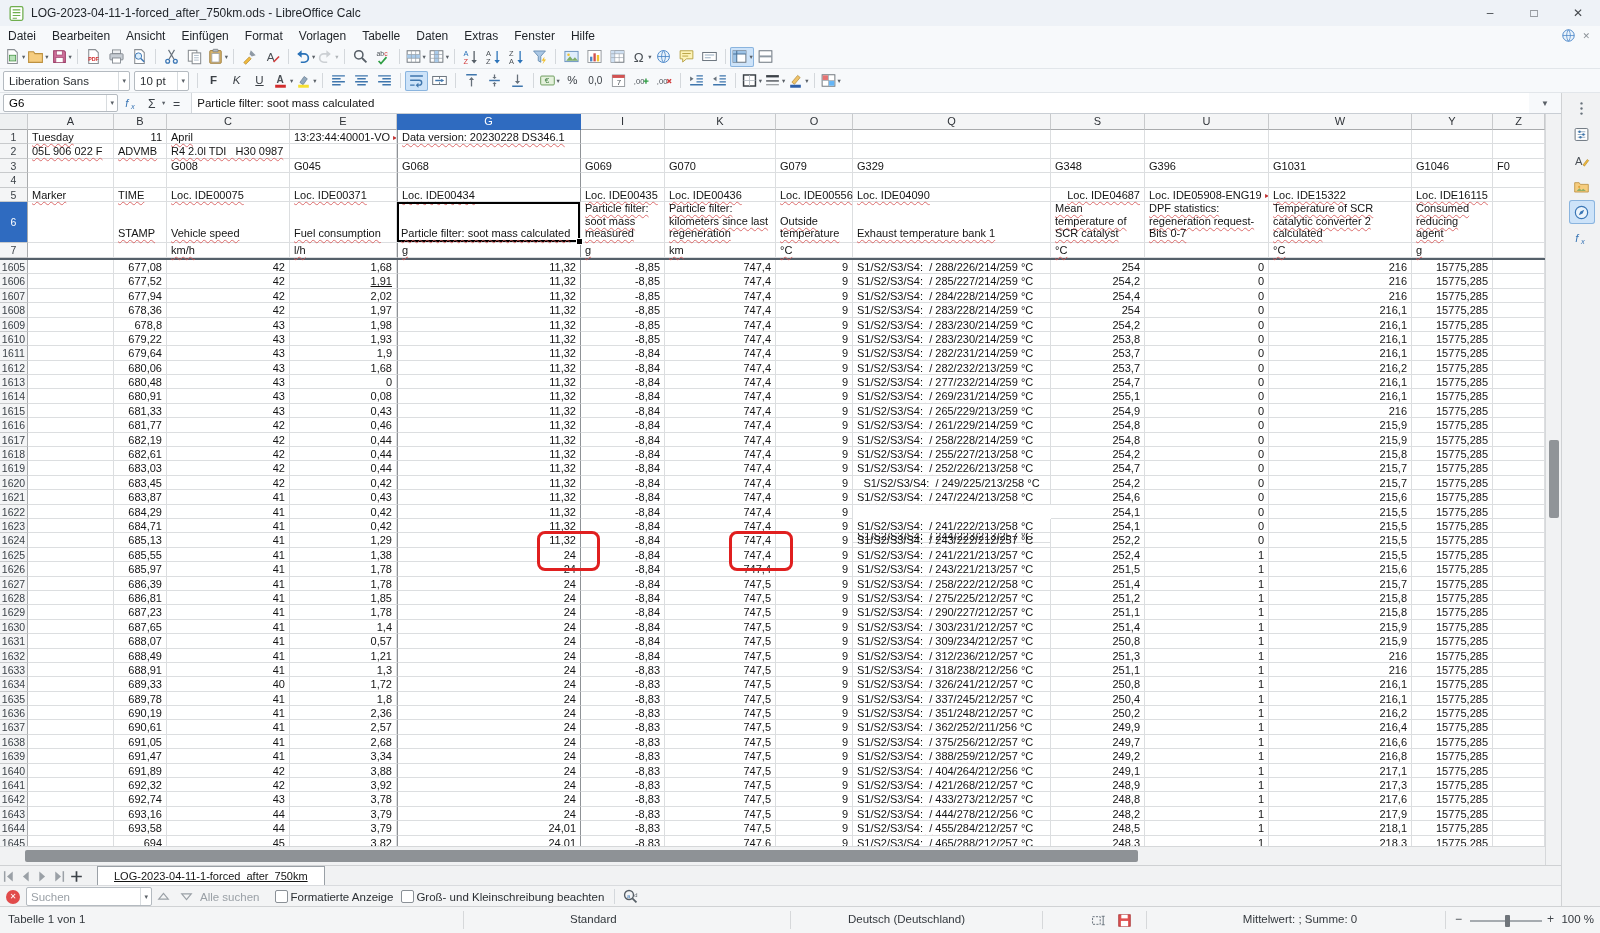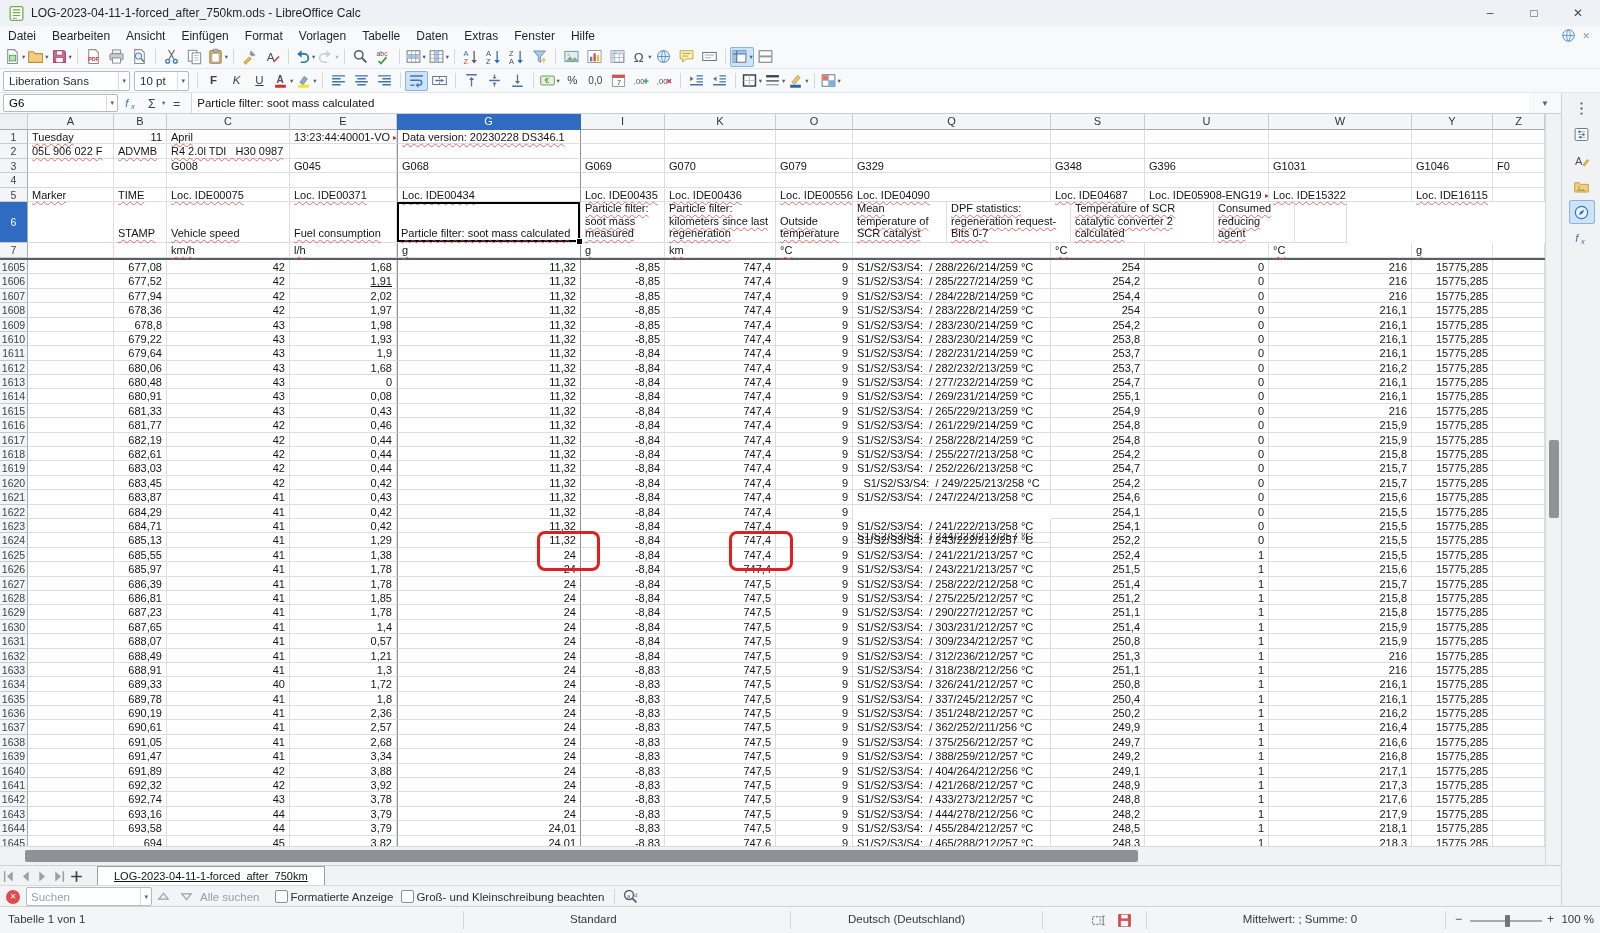--- a/index.html
+++ b/index.html
@@ -678,36 +678,37 @@
           <div class="rh" style="line-height: 14.4px;">5</div>
           <div class="cell sp" style="width: 86px;">Marker</div>
           <div class="cell sp" style="width: 53px;">TIME</div>
           <div class="cell sp" style="width: 123px;">Loc. IDE00075</div>
           <div class="cell sp" style="width: 107px;">Loc. IDE00371</div>
           <div class="cell sp gcol" style="width: 184px;">Loc. IDE00434</div>
           <div class="cell sp" style="width: 84px;">Loc. IDE00435</div>
           <div class="cell sp" style="width: 111px;">Loc. IDE00436</div>
           <div class="cell sp" style="width: 77px;">Loc. IDE00556</div>
           <div class="cell sp" style="width: 198px;">Loc. IDE04090</div>
-          <div class="cell sp" style="width: 94px;">Loc. IDE04687</div>
+          <div class="cell sp" style="width: 94px; text-align: right;">Loc. IDE04687</div>
           <div class="cell sp clipped" style="width: 124px;">Loc. IDE05908-ENG19</div>
           <div class="cell sp" style="width: 143px;">Loc. IDE15322</div>
           <div class="cell sp" style="width: 81px;">Loc. IDE16115</div>
           <div class="cell" style="width: 52px;"></div>
         </div>
         <div class="row hrow" style="height: 41px;">
           <div class="rh selh" style="line-height: 41px;">6</div>
           <div class="cell wrapb" style="width: 86px;"></div>
           <div class="cell sp wrapb" style="width: 53px;">STAMP</div>
           <div class="cell sp wrapb" style="width: 123px;">Vehicle speed</div>
           <div class="cell sp wrapb" style="width: 107px;">Fuel consumption</div>
           <div class="cell sp wrapb sel" style="width: 184px;">Particle filter: soot mass calculated</div>
           <div class="cell sp wrapb" style="width: 84px;">Particle filter: soot mass measured</div>
           <div class="cell sp wrapb" style="width: 111px;">Particle filter: kilometers since last regeneration</div>
           <div class="cell sp wrapb" style="width: 77px;">Outside temperature</div>
+          <div class="cell sp wrapb" style="width: 198px;">Exhaust temperature bank 1</div>
           <div class="cell sp wrapb" style="width: 94px;">Mean temperature of SCR catalyst</div>
           <div class="cell sp wrapb" style="width: 124px;">DPF statistics: regeneration request-Bits 0-7</div>
           <div class="cell sp wrapb" style="width: 143px;">Temperature of SCR catalytic converter 2 calculated</div>
           <div class="cell sp wrapb" style="width: 81px;">Consumed reducing agent</div>
           <div class="cell wrapb" style="width: 52px;"></div>
         </div>
         <div class="row hrow" style="height: 15px;">
           <div class="rh" style="line-height: 15px;">7</div>
           <div class="cell" style="width: 86px;"></div>
           <div class="cell" style="width: 53px;"></div>

